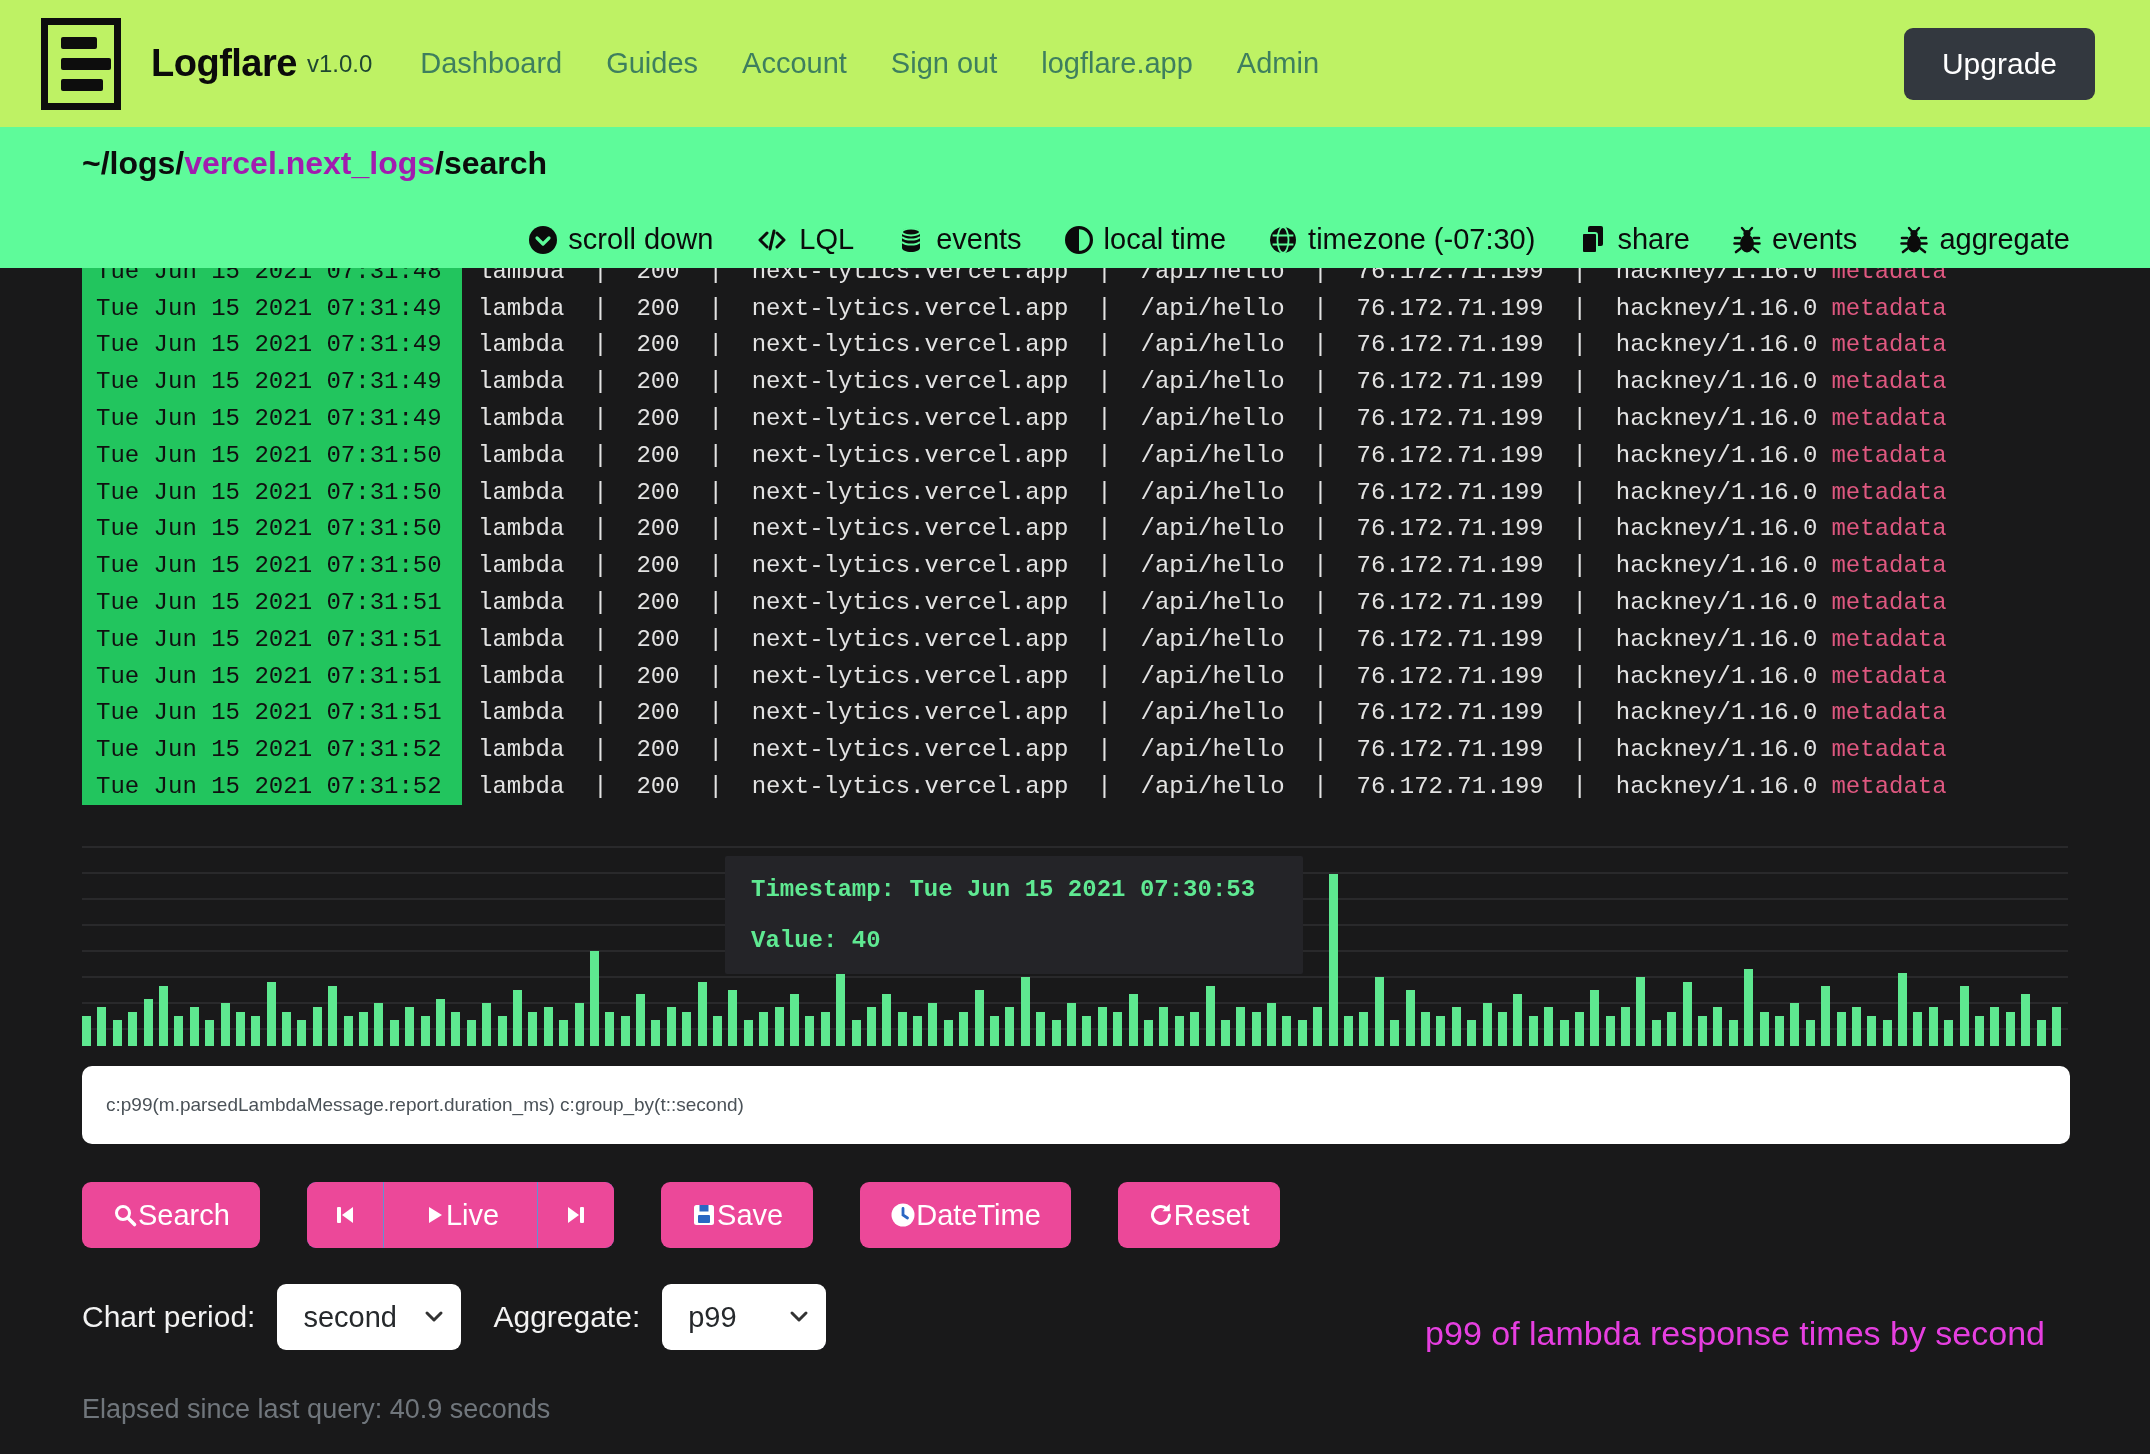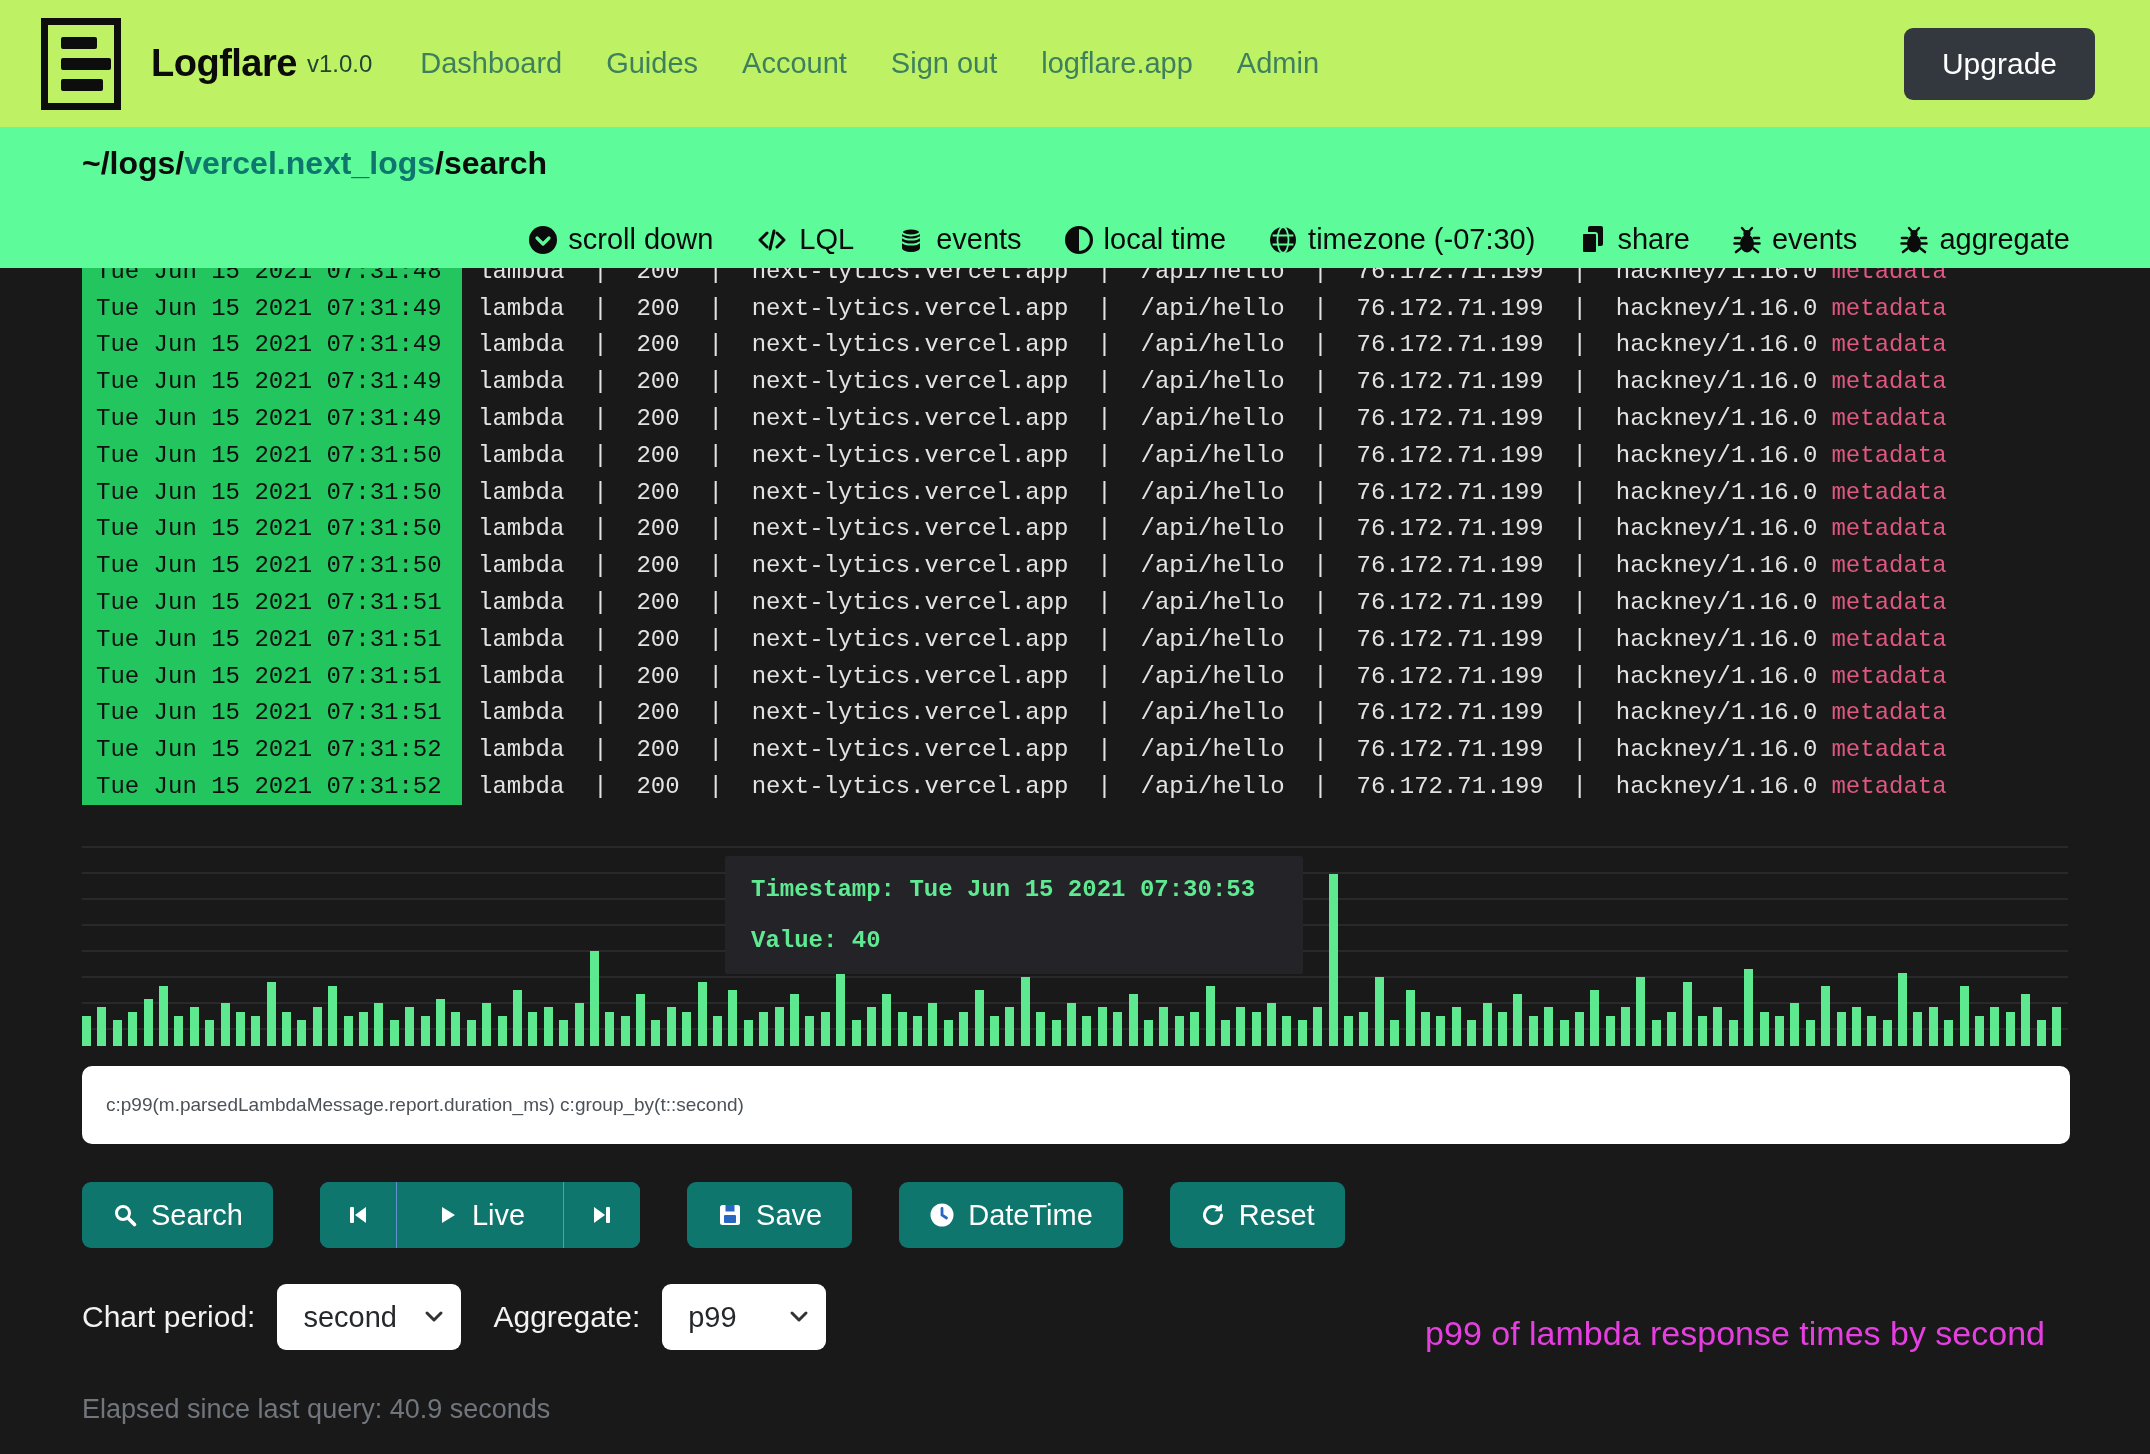--- a/index.html
+++ b/index.html
@@ -13,21 +13,21 @@
   .logo-box .b1 { width:36px; } .logo-box .b2 { width:50px; } .logo-box .b3 { width:42px; }
   .brand { margin-left:30px; font-size:38px; font-weight:700; color:#0b0b0b; letter-spacing:-0.5px; }
   .version { font-size:24px; font-weight:500; color:#1e4631; margin-left:10px; }
   .nav-links { display:flex; gap:44px; margin-left:48px; }
   .nav-links a { text-decoration:none; font-size:29px; color:#3e7f5e; }
   .upgrade-btn { margin-left:auto; background:#33383f; color:#fff; border:none; border-radius:9px; font-size:30px; padding:19px 38px; font-family:inherit; cursor:pointer; }
 
   
   .subheader { height:141px; background:#5efb9a; padding:18px 80px 0 82px; position:relative; z-index:2; }
   .breadcrumb { font-size:32px; font-weight:700; color:#0c0c0c; }
-  .breadcrumb .src { color:#0f766e;text-align:center; }
+  .breadcrumb .src { color:#a21caf;text-align:center; }
   .controls { position:absolute; right:80px; bottom:12px; display:flex; gap:42px; align-items:center; }
   .ctl { display:flex; align-items:center; gap:10px; font-size:29px; font-weight:500; color:#0b0b0b; cursor:pointer; }
   .ctl svg { display:block; }
 
   
   .log-section { height:556px; overflow:hidden; position:relative; z-index:1; }
   .log-list { margin-top:-15px; }
   .log-row { display:flex; align-items:stretch; height:36.8px; font-family:"Liberation Mono", monospace; font-size:24px; color:#e3e3e3; white-space:pre; }
   .ts-cell { width:380px; margin-left:82px; background:#22c55e; color:#101010; padding-left:14px; display:flex; align-items:center; flex:none; }
   .msg { margin-left:16px; display:flex; align-items:center; }
@@ -41,22 +41,22 @@
   .tooltip { position:absolute; left:643px; top:10px; width:578px; height:118px; background:#242428; border-radius:2px;
     padding:20px 26px; font-family:"Liberation Mono", monospace; font-size:24px; font-weight:700; color:#5fe992;
     display:flex; flex-direction:column; justify-content:space-between; }
 
   
   .search-input { display:block; width:1988px; margin:20px 0 0 82px; height:78px; border-radius:10px; border:none;
     background:#fff; color:#4b5258; font-size:19px; padding:0 24px; font-family:"Liberation Sans", sans-serif; }
 
   
   .actions { display:flex; gap:47px; margin:38px 0 0 82px; align-items:center; }
-  .btn { background:#0f766e; color:#fff; border:none; border-radius:9px; height:66px; font-size:29px;
-    display:flex; align-items:center; gap:13px; padding:0 30px; font-family:inherit; cursor:pointer; }
+  .btn { background:#ec4899; color:#fff; border:none; border-radius:9px; height:66px; font-size:29px;
+    display:flex; align-items:center; padding:0 30px; font-family:inherit; cursor:pointer; }
   .btn svg { display:block; }
   .btn-group { display:flex; background:#2a67c3; border-radius:9px; height:66px; overflow:hidden; }
   .btn-group .btn { border-radius:0; height:66px; padding:0 26px; }
   .btn-group .btn.live { padding:0 38px; }
   .btn-group .btn + .btn { border-left:1px solid #6292d2; }
 
   
   .period-row { display:flex; align-items:center; margin:36px 0 0 82px; padding-right:105px; font-size:30px; color:#f2f2f2; }
   .sel-wrap { position:relative; margin-left:22px; }
   .select { appearance:none; -webkit-appearance:none; background:#fff; border:none; border-radius:9px; height:66px;

